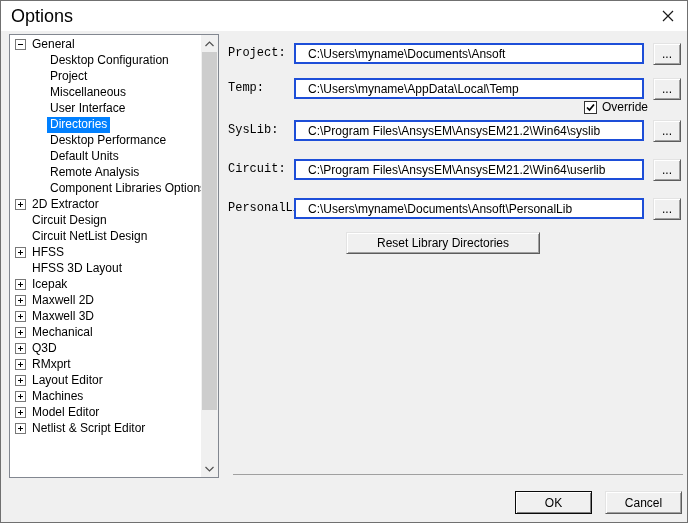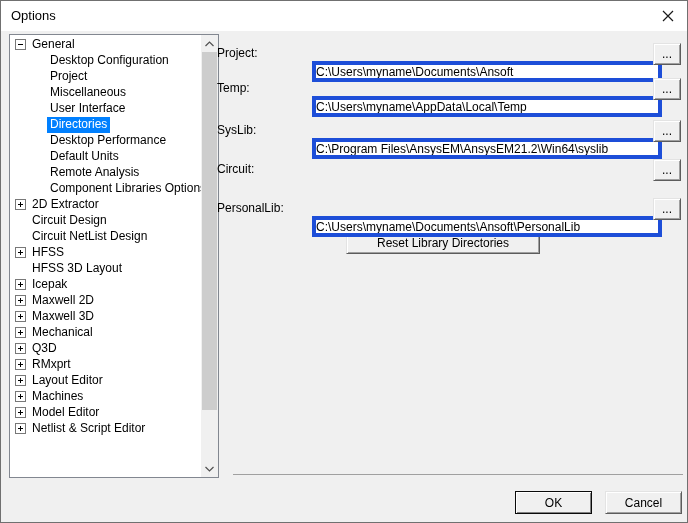--- a/index.html
+++ b/index.html
@@ -4,44 +4,44 @@
 <style>
   html,body{margin:0;padding:0;background:#ffffff;}
   *{box-sizing:border-box;}
   .dialog{
     position:relative;width:688px;height:523px;
     background:#f0f0f0;border:1px solid #707070;
     font-family:"Liberation Sans","DejaVu Sans",sans-serif;
     font-size:12px;color:#000;overflow:hidden;
   }
   .titlebar{position:absolute;left:0;top:0;width:100%;height:30px;background:#ffffff;}
-  .title{position:absolute;left:10px;top:0;line-height:30px;font-size:13px;color:#000;}
+  .title{position:absolute;left:10px;top:0;line-height:30px;font-size:18px;color:#000;}
   .close-btn{position:absolute;right:8px;top:5px;width:22px;height:20px;display:flex;align-items:center;justify-content:center;background:transparent;border:none;cursor:pointer;padding:0;}
   
   .tree{position:absolute;left:8px;top:33px;width:210px;height:444px;background:#ffffff;border:1px solid #828790;}
   .tree-rows{position:absolute;left:0;top:0;width:191px;height:100%;padding-top:2px;overflow:hidden;}
   .tree-row{position:relative;height:16px;line-height:16px;white-space:nowrap;}
   .tree-label{position:absolute;top:0;height:16px;line-height:15px;}
   .tree-label.selected{color:#ffffff;padding:0 3px;}
   .pmbox{position:absolute;left:5px;top:2px;width:9px;height:9px;border:1px solid #787878;background:#fff;box-sizing:content-box;}
   .pmbox::before{content:"";position:absolute;left:2px;top:4px;width:5px;height:1px;background:#000;}
   .pmbox.plus::after{content:"";position:absolute;left:4px;top:2px;width:1px;height:5px;background:#000;}
   
   .scrollbar{position:absolute;right:0;top:0;width:17px;height:100%;background:#f0f0f0;}
   .sb-btn{position:absolute;left:0;width:17px;height:17px;display:flex;align-items:center;justify-content:center;background:#f0f0f0;border:none;padding:0;cursor:pointer;}
   .sb-up{top:0;}
   .sb-down{bottom:0;}
   .sb-thumb{position:absolute;left:1px;top:17px;width:15px;height:358px;background:#cdcdcd;cursor:pointer;}
   
   .right-panel{position:absolute;left:0;top:0;width:100%;height:100%;pointer-events:none;}
   .right-panel > *{pointer-events:auto;}
-  .f-label{position:absolute;left:216px;height:21px;line-height:21px;white-space:nowrap;}
+  .f-label{position:absolute;left:227px;height:21px;line-height:21px;white-space:nowrap;font-family:Liberation Mono, monospace;}
   .f-input{
     position:absolute;left:293px;width:350px;height:21px;
-    border:4px solid #1d4ed8;background:#fff;padding:0 0;margin:18px;
+    border:2px solid #1d4ed8;background:#fff;padding:0 12px;margin:0;
     font-family:"Liberation Sans","DejaVu Sans",sans-serif;font-size:12px;color:#000;
   }
   .btn3d{
     background:#f0f0f0;color:#000;
     border:1px solid;border-color:#e3e3e3 #5c5c5c #5c5c5c #e3e3e3;
     box-shadow:inset 1px 1px 0 #ffffff, inset -1px -1px 0 #a0a0a0;
     font-family:"Liberation Sans","DejaVu Sans",sans-serif;font-size:12px;
     cursor:pointer;padding:0;
   }
   .browse{position:absolute;left:652px;width:28px;height:22px;line-height:14px;}
@@ -202,19 +202,20 @@
   <div class="f-label" style="top: 42px;">Project:</div>
       <input class="f-input" value="C:\Users\myname\Documents\Ansoft" style="top: 42px;">
       <button class="btn3d browse" style="top: 42px;">...</button>
       <div class="f-label" style="top: 77px;">Temp:</div>
       <input class="f-input" value="C:\Users\myname\AppData\Local\Temp" style="top: 77px;">
       <button class="btn3d browse" style="top: 77px;">...</button>
       <div class="f-label" style="top: 119px;">SysLib:</div>
       <input class="f-input" value="C:\Program Files\AnsysEM\AnsysEM21.2\Win64\syslib" style="top: 119px;">
       <button class="btn3d browse" style="top: 119px;">...</button>
       <div class="f-label" style="top: 158px;">Circuit:</div>
+      <input class="f-input" value="C:\Program Files\AnsysEM\AnsysEM21.2\Win64\userlib" style="top: 158px;">
       <button class="btn3d browse" style="top: 158px;">...</button>
       <div class="f-label" style="top: 197px;">PersonalLib:</div>
       <input class="f-input" value="C:\Users\myname\Documents\Ansoft\PersonalLib" style="top: 197px;">
       <button class="btn3d browse" style="top: 197px;">...</button>
     </div>
 
 </div>
 
 </body></html>

